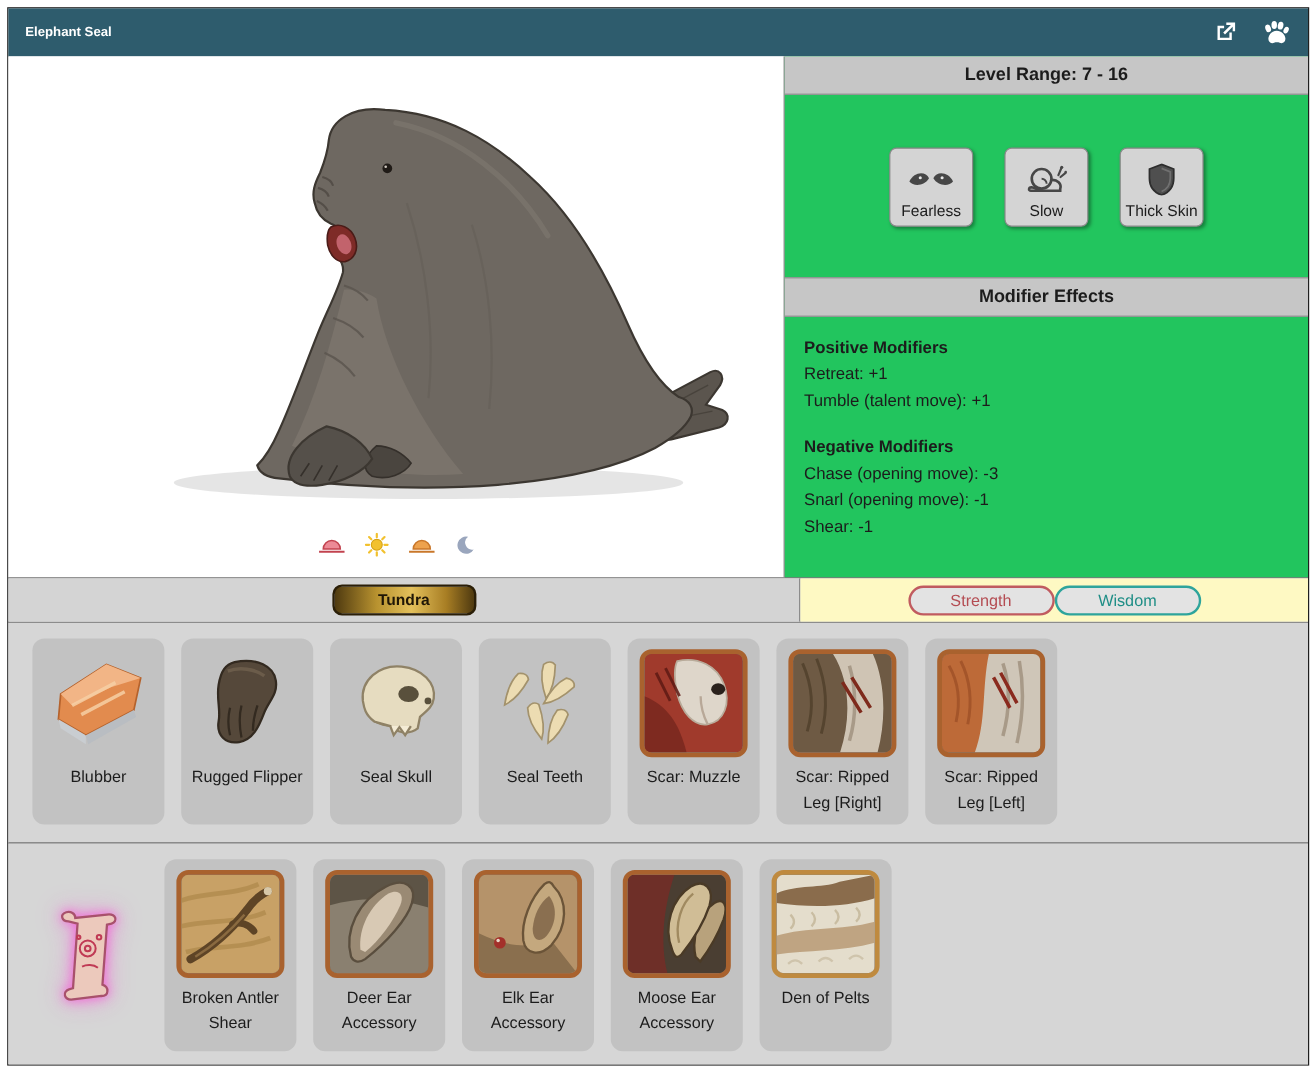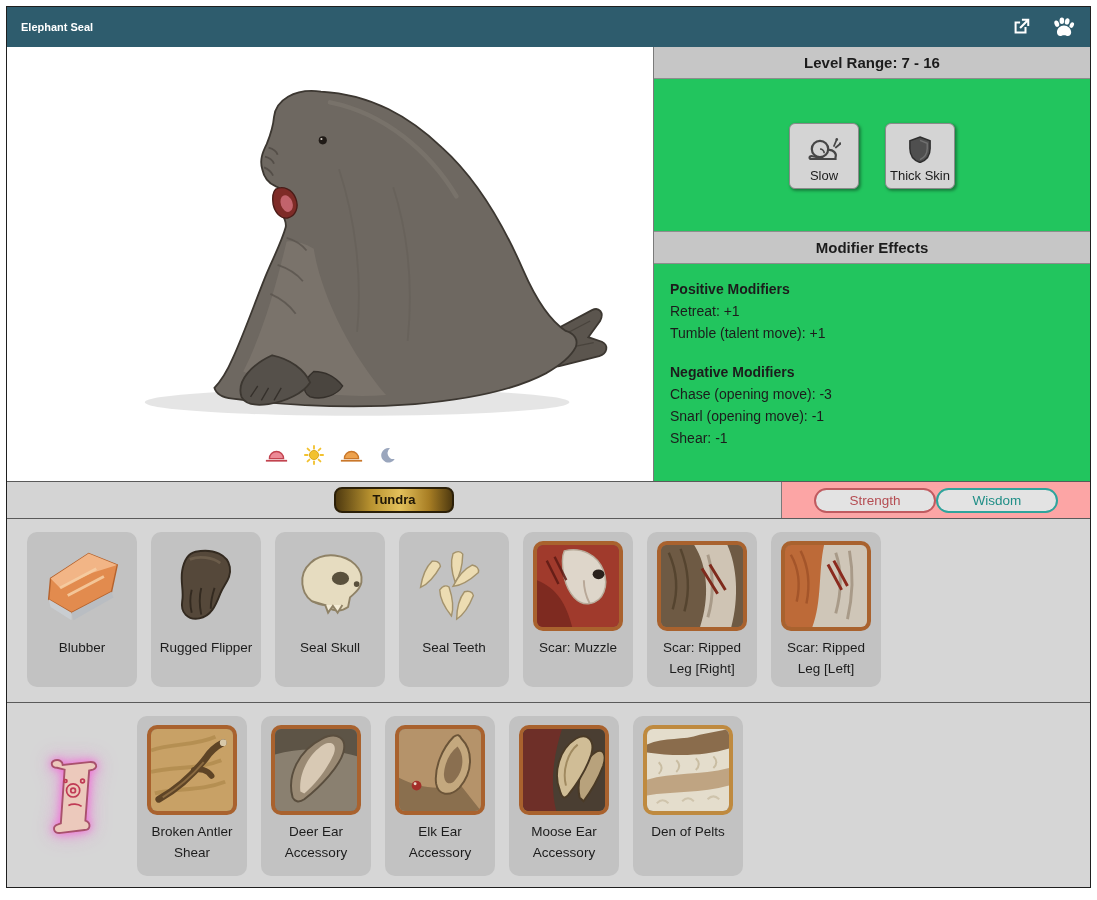--- a/index.html
+++ b/index.html
@@ -78,30 +78,30 @@
   .mod-head.neg { margin-top: 17px; }
 
   
   .meta-row {
     display: flex;
     height: 38px;
     border-top: 1px solid #5a5a5a;
     border-bottom: 1px solid #5a5a5a;
   }
   .biome-cell {
-    width: 775px;
+    width: 660px;
     background: #d4d4d4;
     border-right: 1px solid #7a7a7a;
     display: flex;
     align-items: center;
     justify-content: center;
   }
   .attr-cell {
     flex: 1;
-    background: #fca5a5;
+    background: #fef9c3;
     display: flex;
     align-items: center;
     justify-content: center;
     gap: 0;
   }
   .tundra-badge {
     width: 120px;
     text-align: center;
     padding: 3px 0 4px;
     font-size: 13px;
@@ -280,20 +280,31 @@
         </span>
       </div>
     </div>
 
     <div class="info-panel">
       <div class="panel-bar">Level Range: 7 - 16</div>
 
       <div class="traits">
         <div class="trait-btn">
           <span class="trait-icon">
+            <svg viewBox="0 0 44 20" width="40" height="19">
+              <path d="M2 12 C6 3 17 2 20 9 C16 16 6 17 2 12 Z" fill="#474747"></path>
+              <path d="M42 12 C38 3 27 2 24 9 C28 16 38 17 42 12 Z" fill="#474747"></path>
+              <circle cx="12" cy="8.5" r="1.4" fill="#e8e8e8"></circle>
+              <circle cx="32" cy="8.5" r="1.4" fill="#e8e8e8"></circle>
+            </svg>
+          </span>
+          <span class="trait-label">Fearless</span>
+        </div>
+        <div class="trait-btn">
+          <span class="trait-icon">
             <svg viewBox="0 0 34 27" width="34" height="27">
               <circle cx="13" cy="13" r="8.2" fill="none" stroke="#474747" stroke-width="2.2"></circle>
               <path d="M13 13 a4.2 4.2 0 0 1 4.2 4.2" fill="none" stroke="#474747" stroke-width="1.6"></path>
               <path d="M21 14 C26 13.5 30 17 28.5 21.5 L28.5 23 L4 23 C2 23 2 20 4.5 20 C8 20.5 10.5 21.5 13 22.5" fill="none" stroke="#474747" stroke-width="2.2" stroke-linecap="round"></path>
               <path d="M27 10 L29.5 4 M28.8 11.5 L33 8" stroke="#474747" stroke-width="1.8" stroke-linecap="round"></path>
               <circle cx="29.8" cy="3.4" r="1.3" fill="#474747"></circle>
               <circle cx="33.2" cy="7.4" r="1.2" fill="#474747"></circle>
             </svg>
           </span>
           <span class="trait-label">Slow</span>

